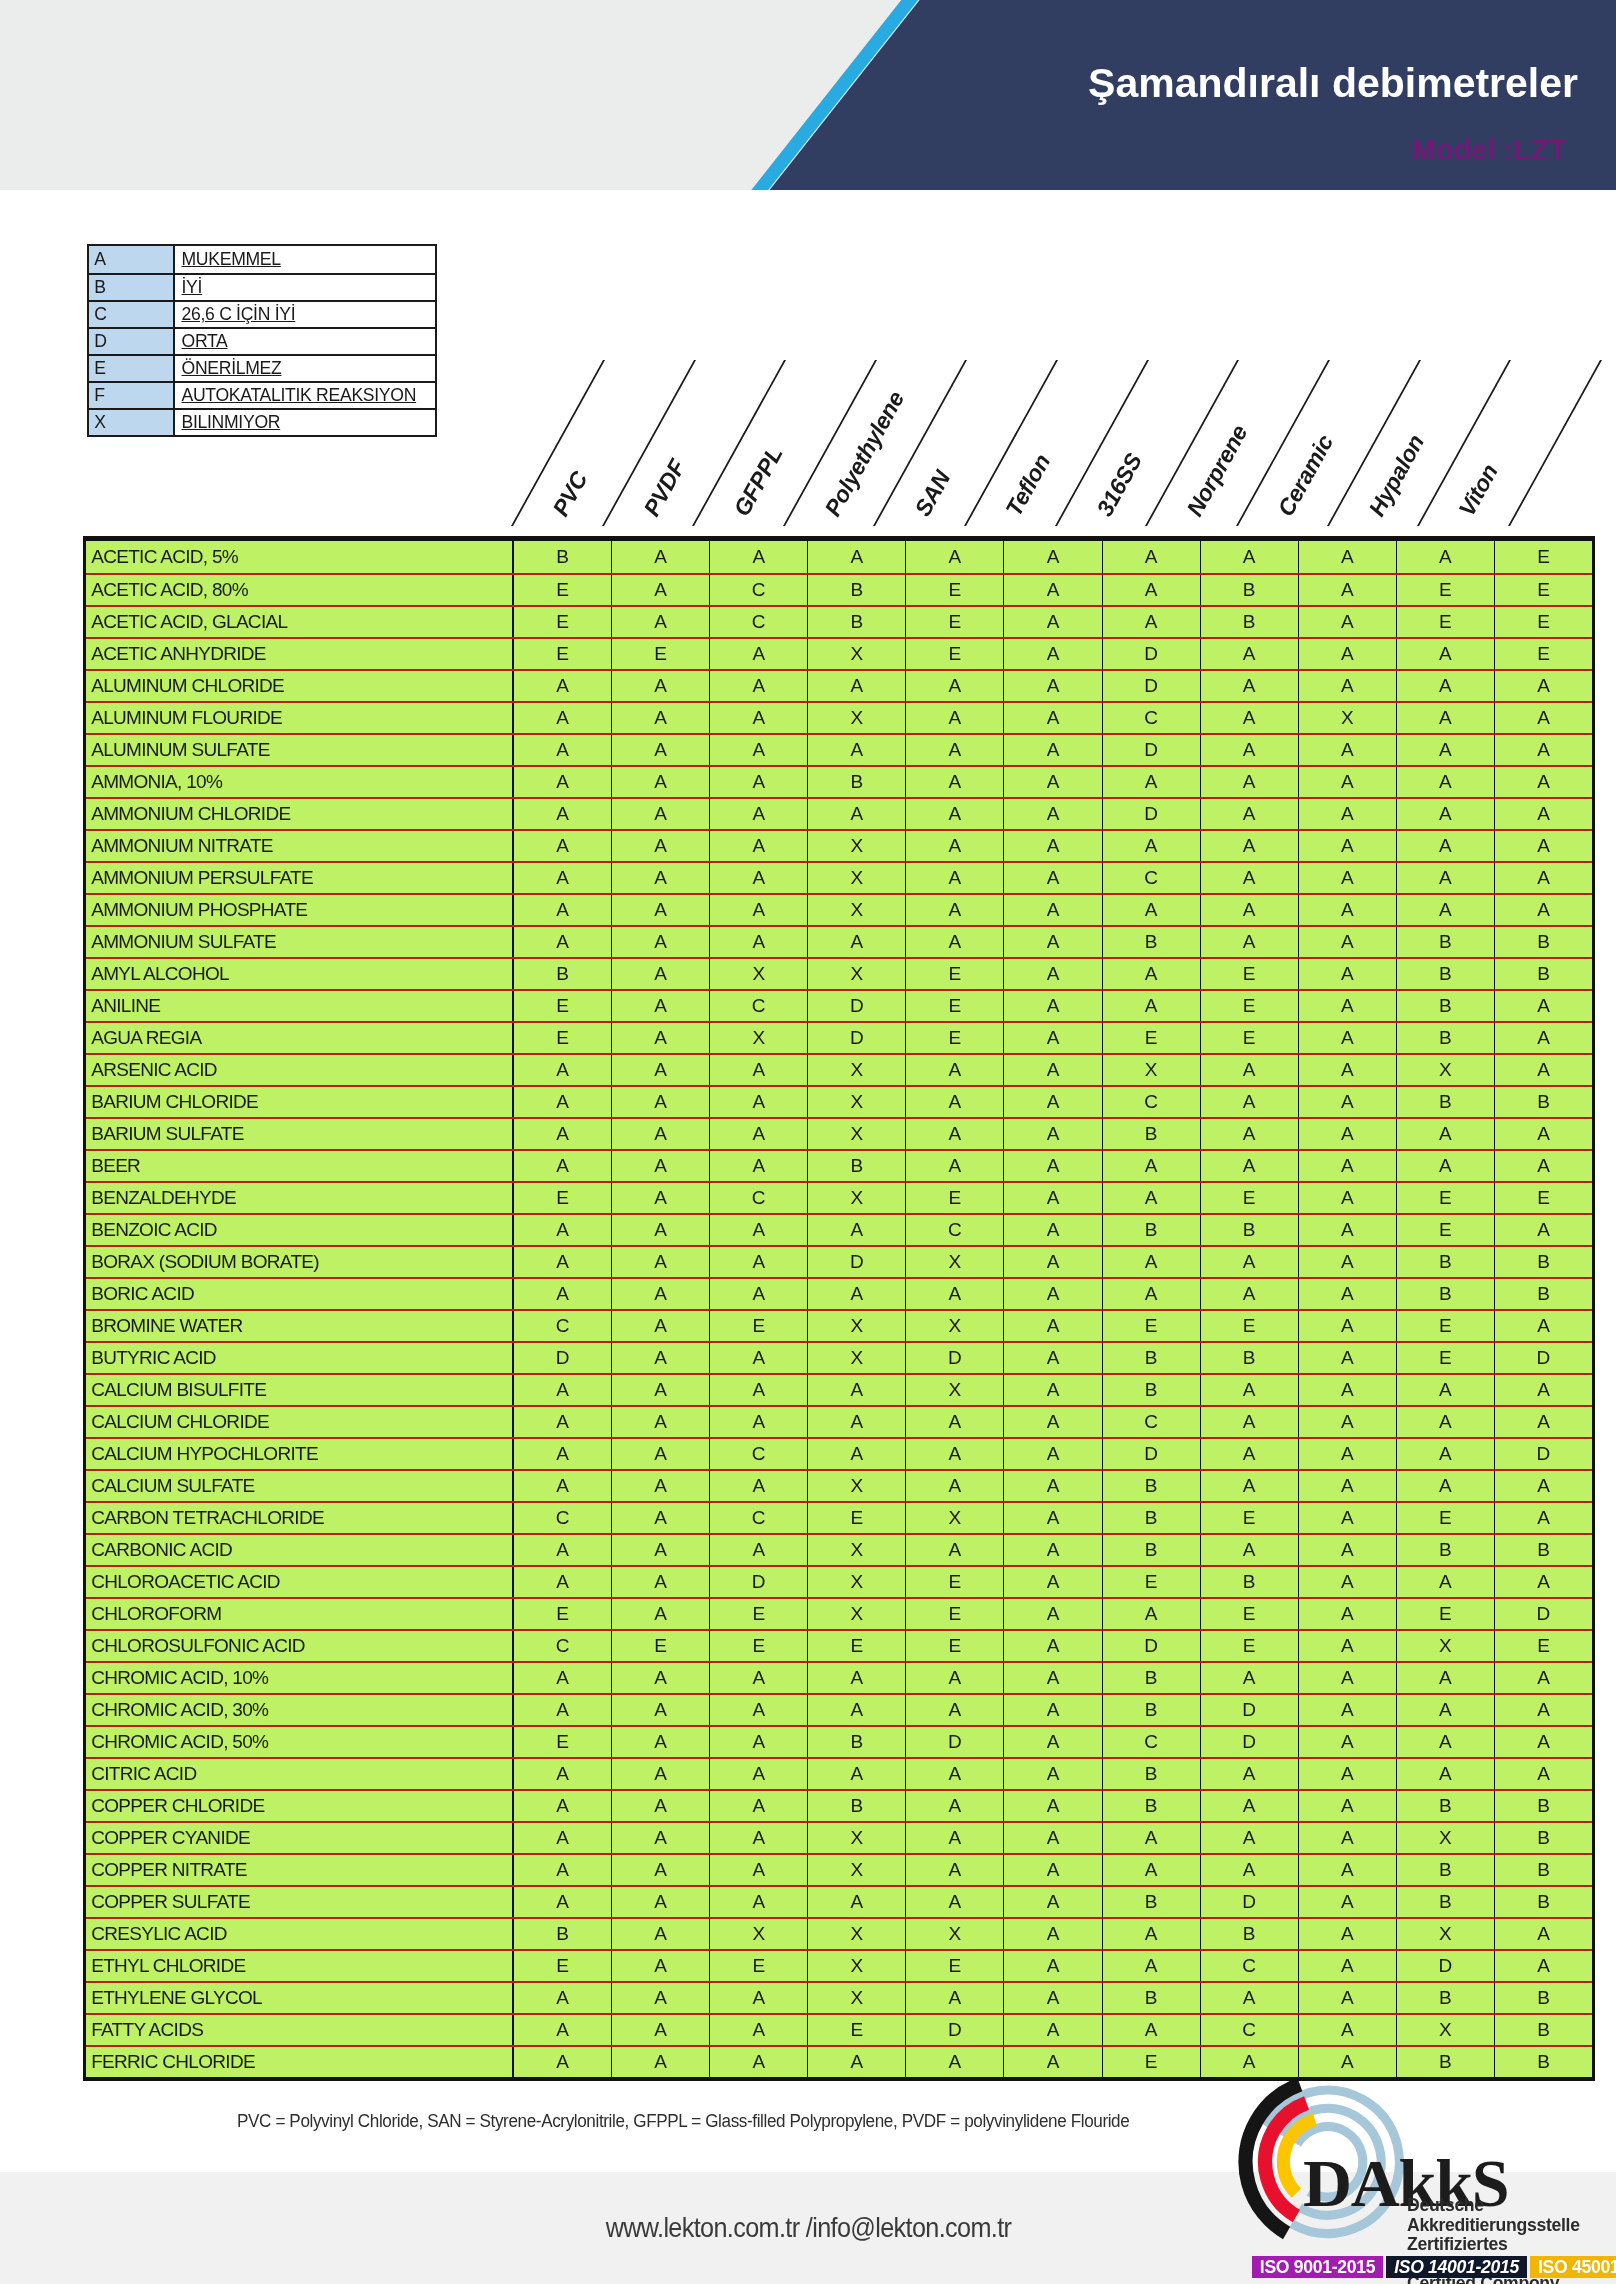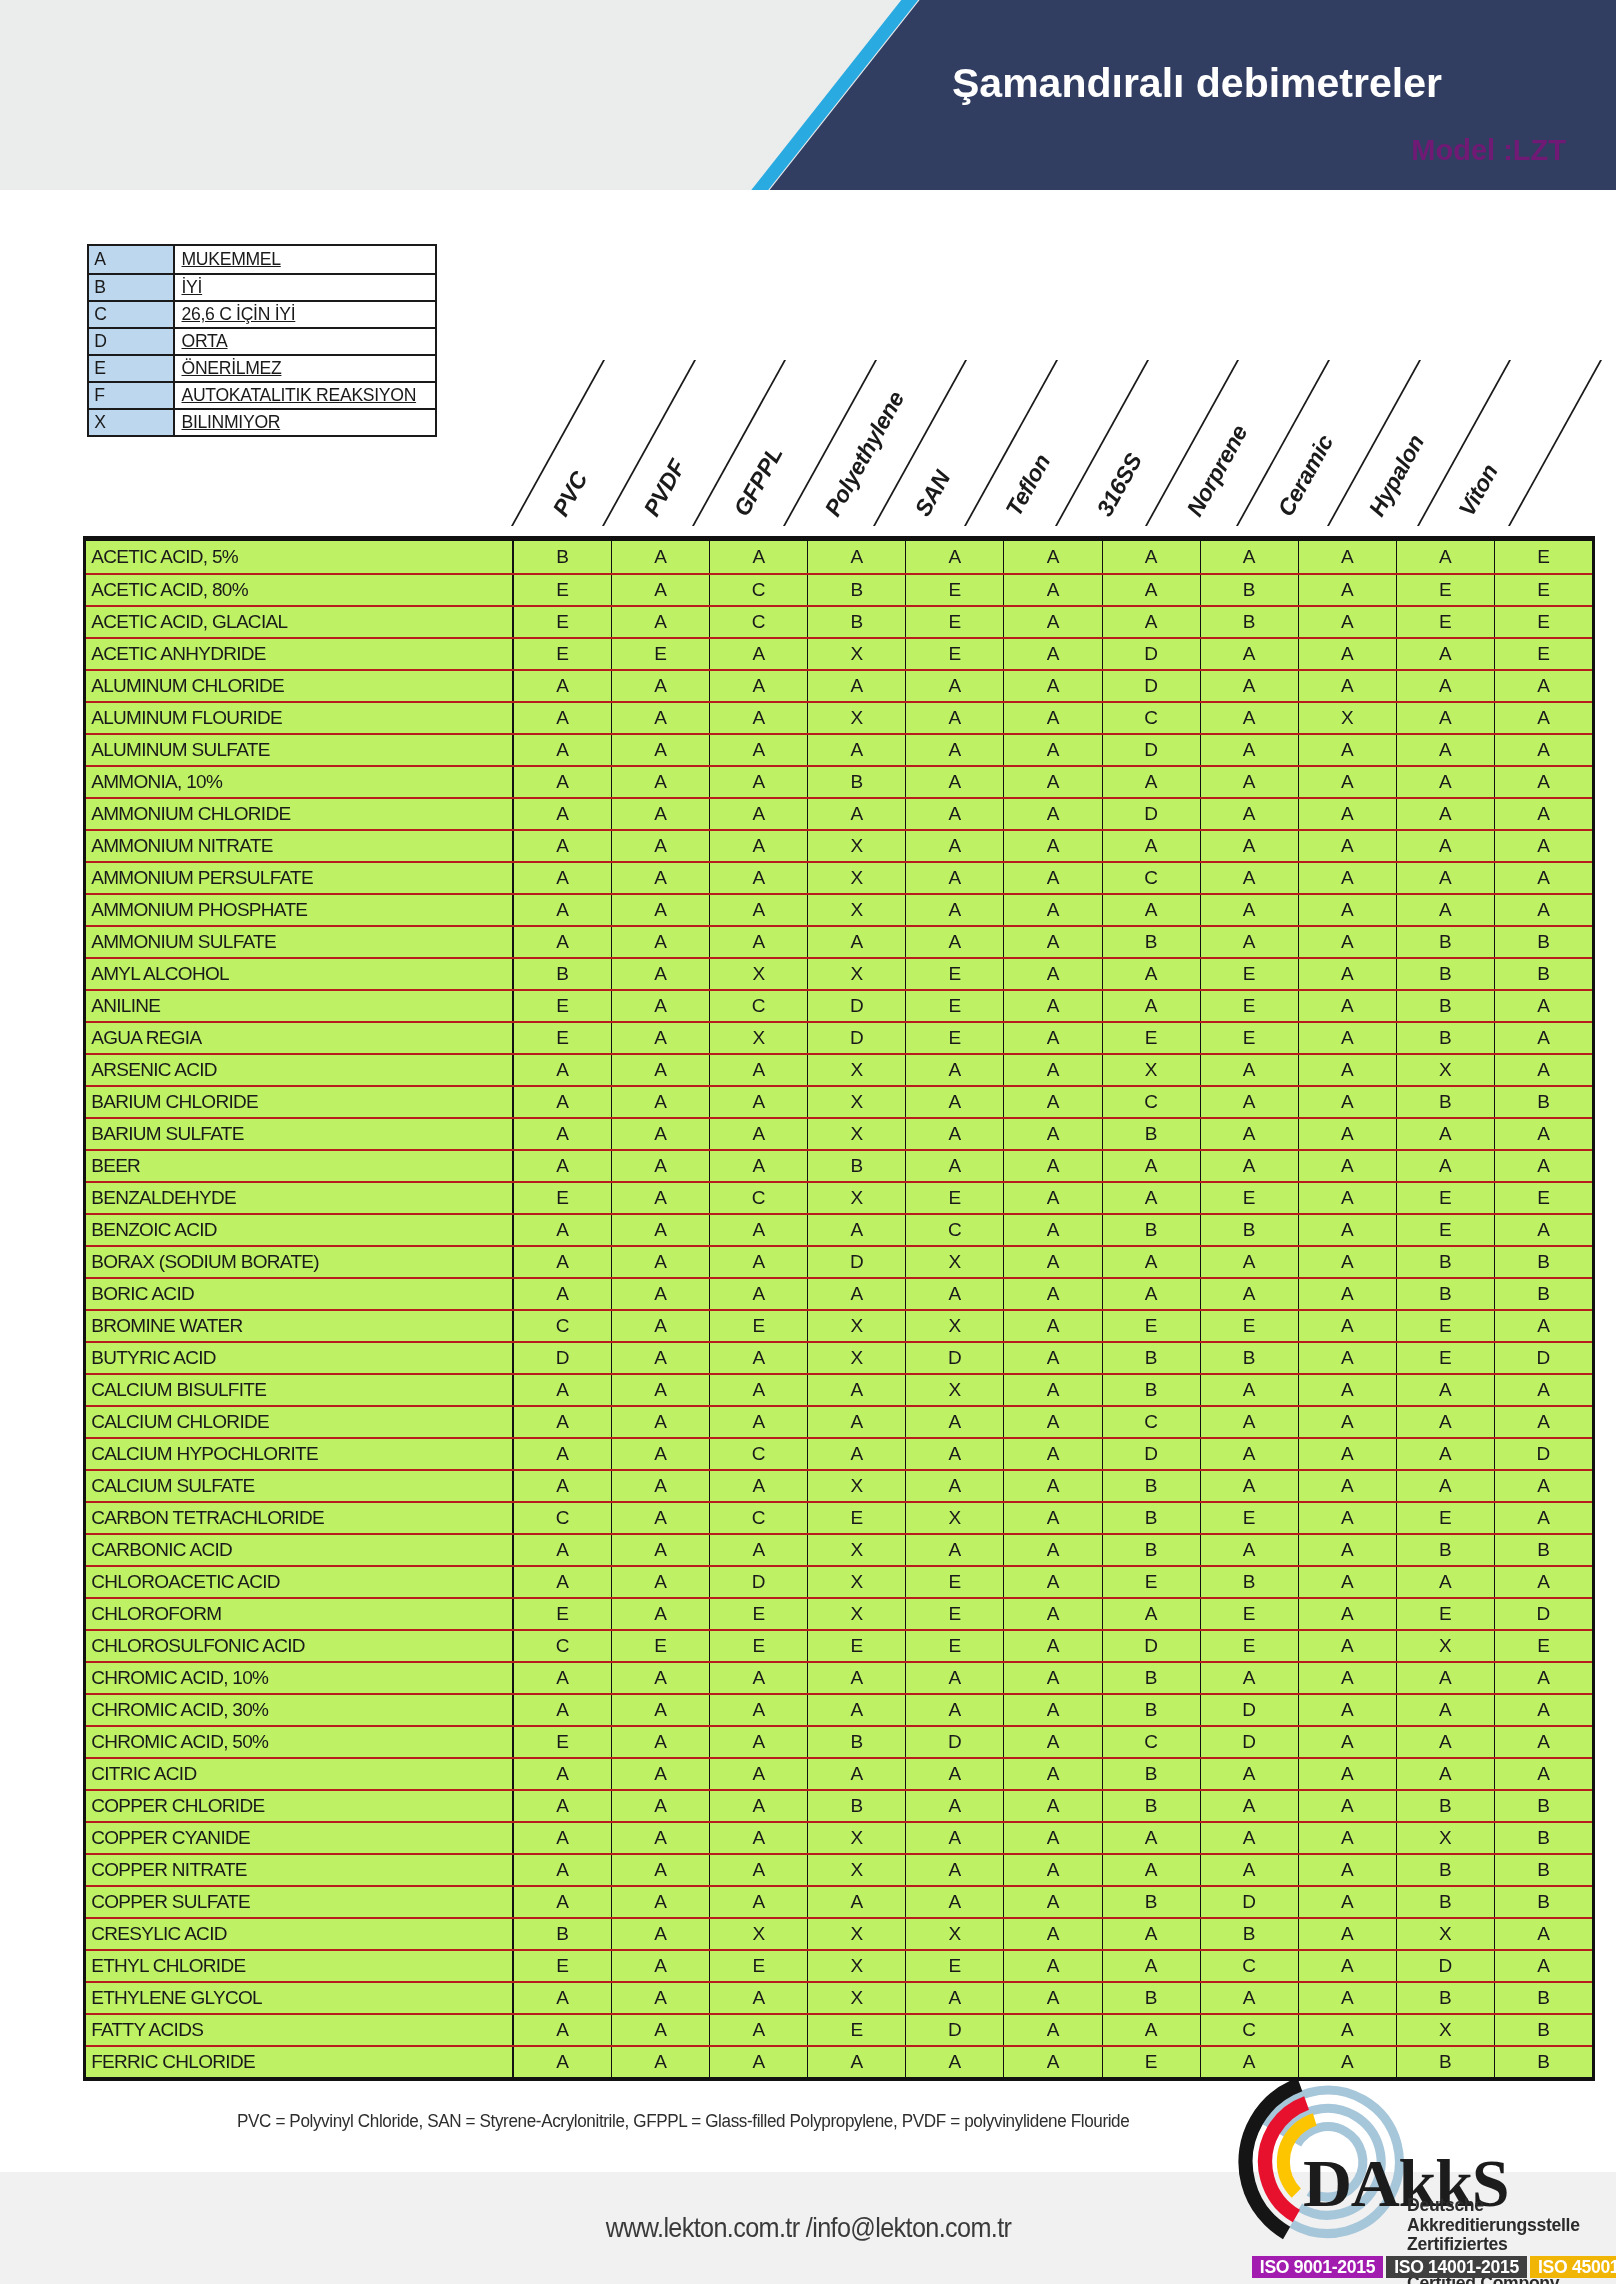--- a/index.html
+++ b/index.html
@@ -8,21 +8,21 @@
     position:relative; width:1617px; height:2284px; background:#ffffff;
     font-family:"Liberation Sans", sans-serif; overflow:hidden; color:#1a1a1a;
   }
 
   
   .header-band { position:absolute; left:0; top:0; width:1617px; height:190px; background:#ebecec; }
   .banner-navy { position:absolute; left:750px; top:0; width:867px; height:190px;
     background:#313d61; clip-path:polygon(19.56% 0, 100% 0, 100% 100%, 2.26% 100%); }
   .banner-stripe { position:absolute; left:750px; top:0; width:867px; height:190px;
     background:#29aae1; clip-path:polygon(17.45% 0, 19.4% 0, 2.1% 100%, 0.15% 100%); }
-  .banner-title { position:absolute; left:952px; top:60px; width:626px; text-align:left;
+  .banner-title { position:absolute; left:952px; top:60px; width:626px; text-align:right;
     font-size:41px; font-weight:700; color:#ffffff; letter-spacing:0px; }
   .banner-model { position:absolute; right:51px; top:134px; font-size:29px; font-weight:700; color:#701a75; }
 
   .logo { position:absolute; left:62px; top:36px; display:flex; align-items:flex-start; }
   .logo-word { font-size:130px; line-height:1; font-weight:800; color:#191919; letter-spacing:-3.9px; }
   .logo-drop { width:98px; height:134px; margin:-17px -2.6px 0 -1.3px; }
 
   
   .legend { position:absolute; left:87px; top:244px; border:2px solid #1a1a1a; background:#fff; }
   .legend-row { display:flex; height:27px; border-top:2px solid #1a1a1a; }
@@ -830,19 +830,19 @@
     </svg>
     <div class="dakks-word">DAkkS</div>
     <div class="dakks-lines">
         <div>Deutsche</div>
         <div>Akkreditierungsstelle</div>
         <div>Zertifiziertes Unternehmen</div>
         <div>Certified Compony</div>
       </div>
     <div class="iso-row">
         <div class="iso-badge" style="background: #a21caf;">ISO 9001-2015</div>
-        <div class="iso-badge" style="background: #404040;">ISO 14001-2015</div>
+        <div class="iso-badge" style="background: #0f172a; font-style: italic;">ISO 14001-2015</div>
         <div class="iso-badge" style="background: rgb(240, 181, 5);">ISO 45001-2018</div>
       </div>
   </div>
 
 </div>
 
 
 </body></html>

